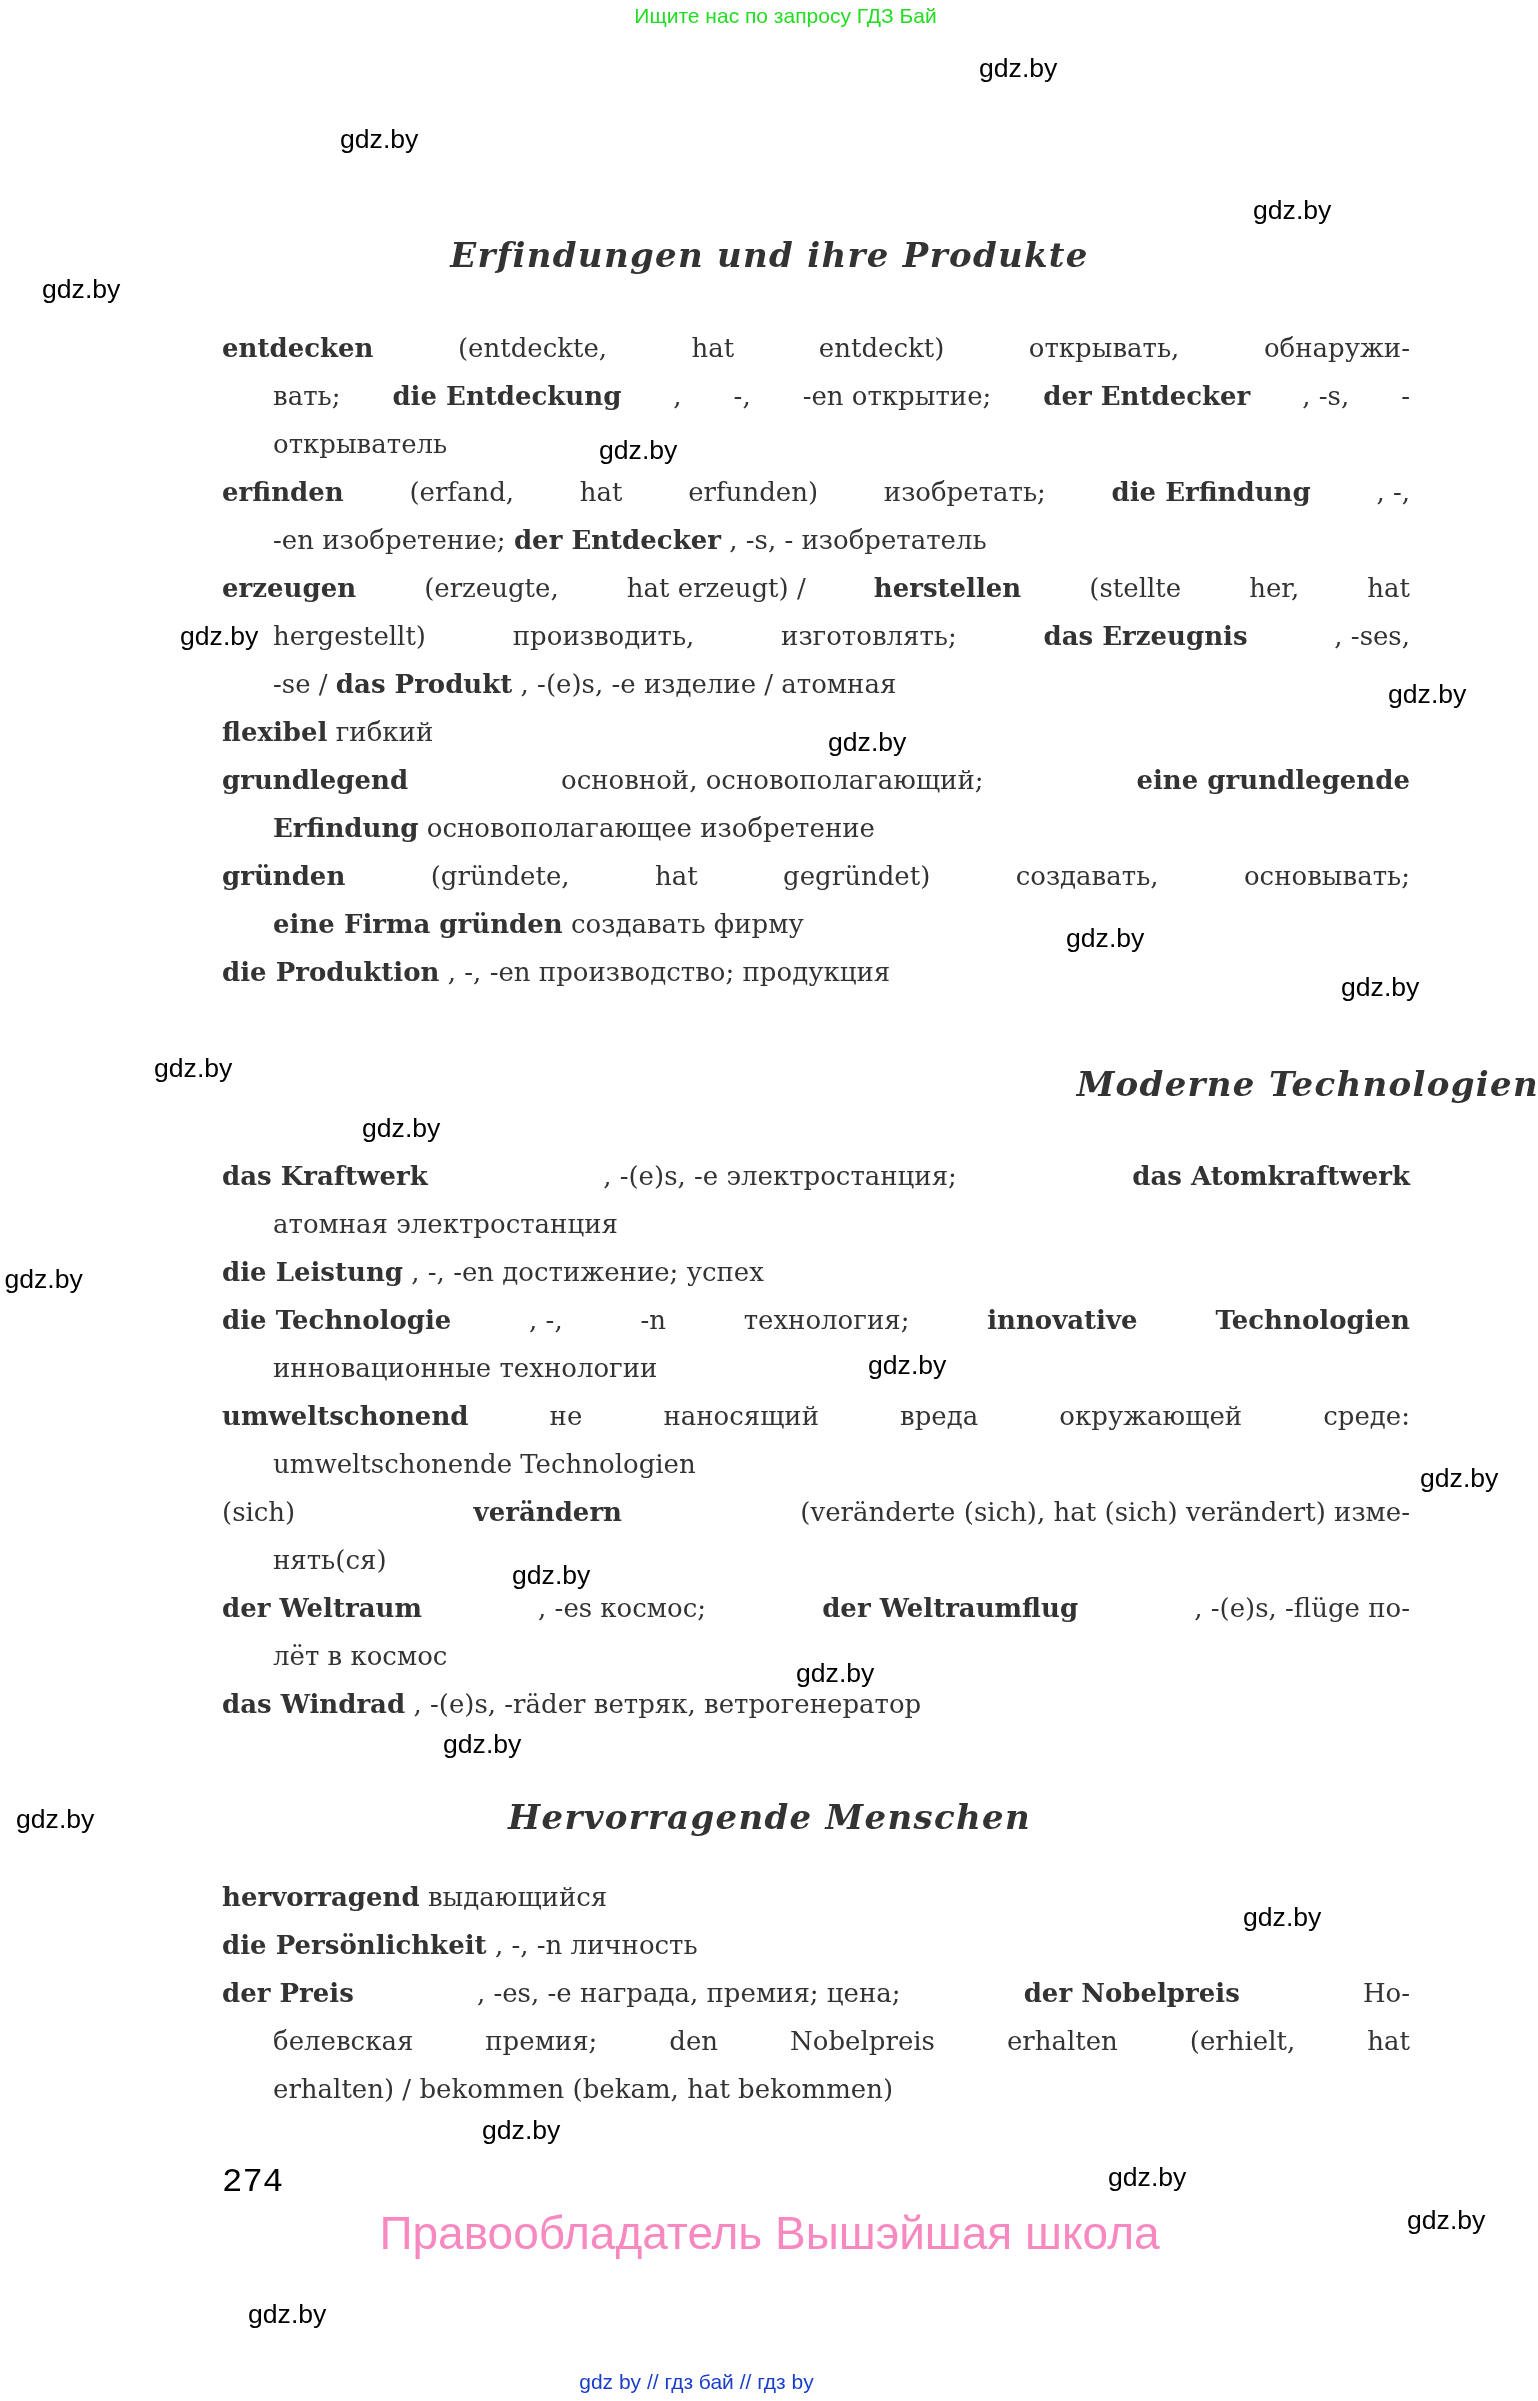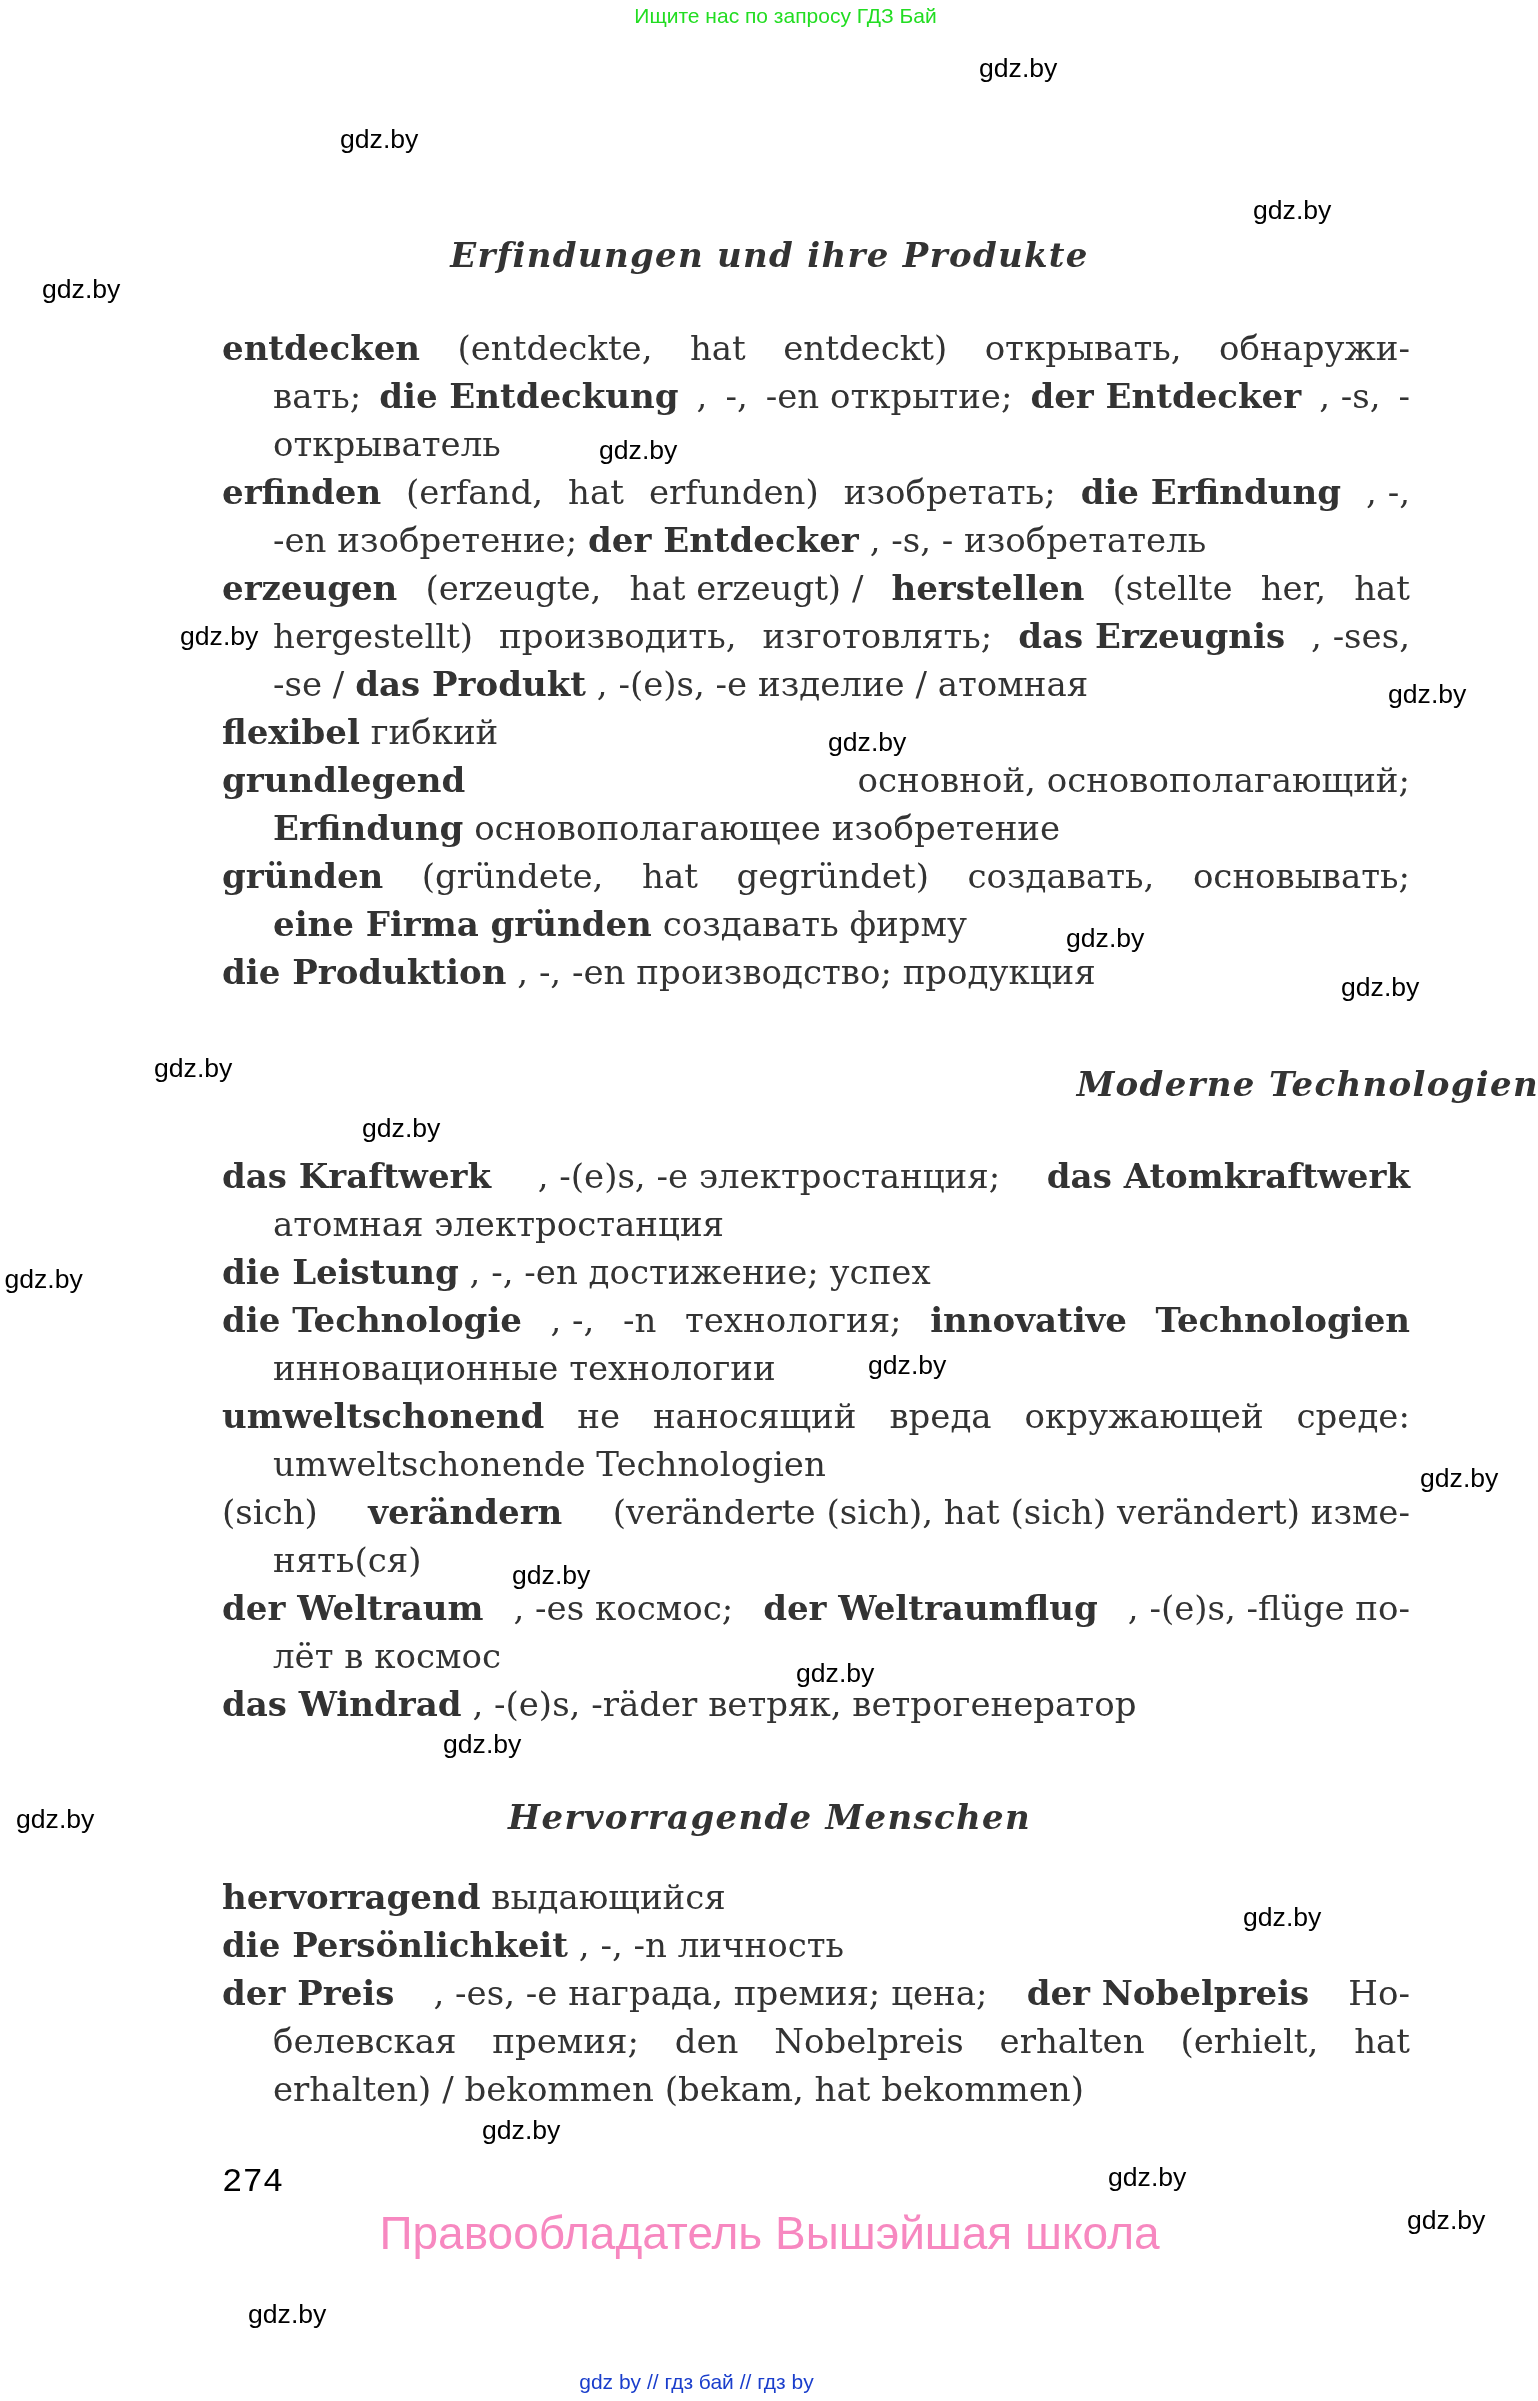--- a/index.html
+++ b/index.html
@@ -12,21 +12,21 @@
     position: absolute; font-family: "Liberation Sans", sans-serif;
     font-size: 26.6px; color: #000; white-space: nowrap; line-height: 1;
   }
   .heading {
     position: absolute; left: 0; width: 1539px; text-align: center;
     font-family: "DejaVu Serif", serif; font-style: italic; font-weight: bold;
     font-size: 34px; color: #333; letter-spacing: 1.3px; line-height: 1;
   }
   .entries {
     position: absolute; left: 222px; width: 1188px;
-    font-family: "DejaVu Serif", serif; font-size: 34px; color: #333;
+    font-family: "DejaVu Serif", serif; font-size: 26px; color: #333;
   }
   .line {
     height: 48px; line-height: 48px; white-space: nowrap;
     display: flex; justify-content: space-between;
   }
   .line.ind { padding-left: 51px; }
   .line.short { justify-content: flex-start; }
   .line.short .seg { margin-right: 0.32em; }
   .seg.b { font-weight: bold; }
   .page-num {
@@ -132,20 +132,21 @@
       <span class="seg b">das Produkt</span>
       <span class="seg">, -(e)s, -e изделие / атомная</span>
     </div>
     <div class="line short">
       <span class="seg b">flexibel</span>
       <span class="seg">гибкий</span>
     </div>
     <div class="line">
       <span class="seg b">grundlegend</span>
       <span class="seg">основной, основополагающий;</span>
+      <span class="seg b">eine grundlegende</span>
     </div>
     <div class="line ind short">
       <span class="seg b">Erfindung</span>
       <span class="seg">основополагающее изобретение</span>
     </div>
     <div class="line">
       <span class="seg b">gründen</span>
       <span class="seg">(gründete,</span>
       <span class="seg">hat</span>
       <span class="seg">gegründet)</span>

